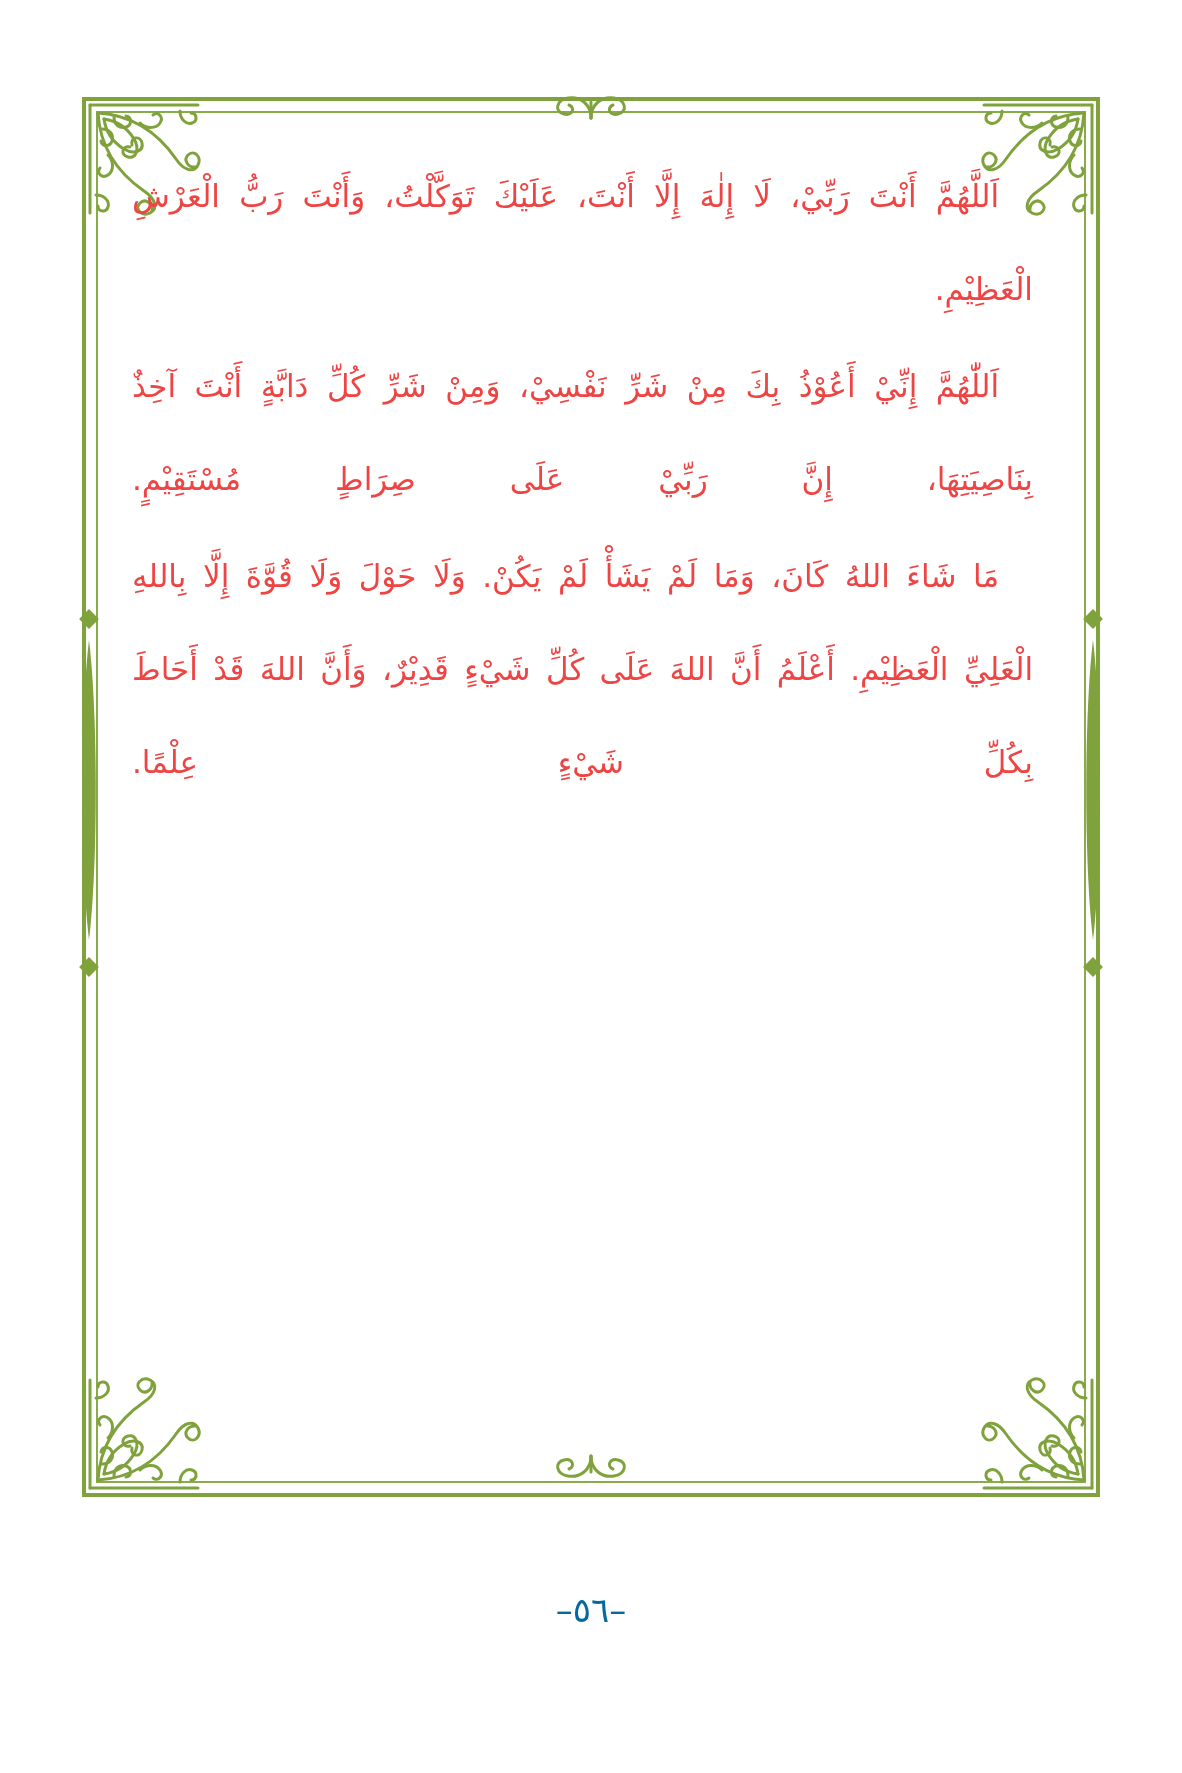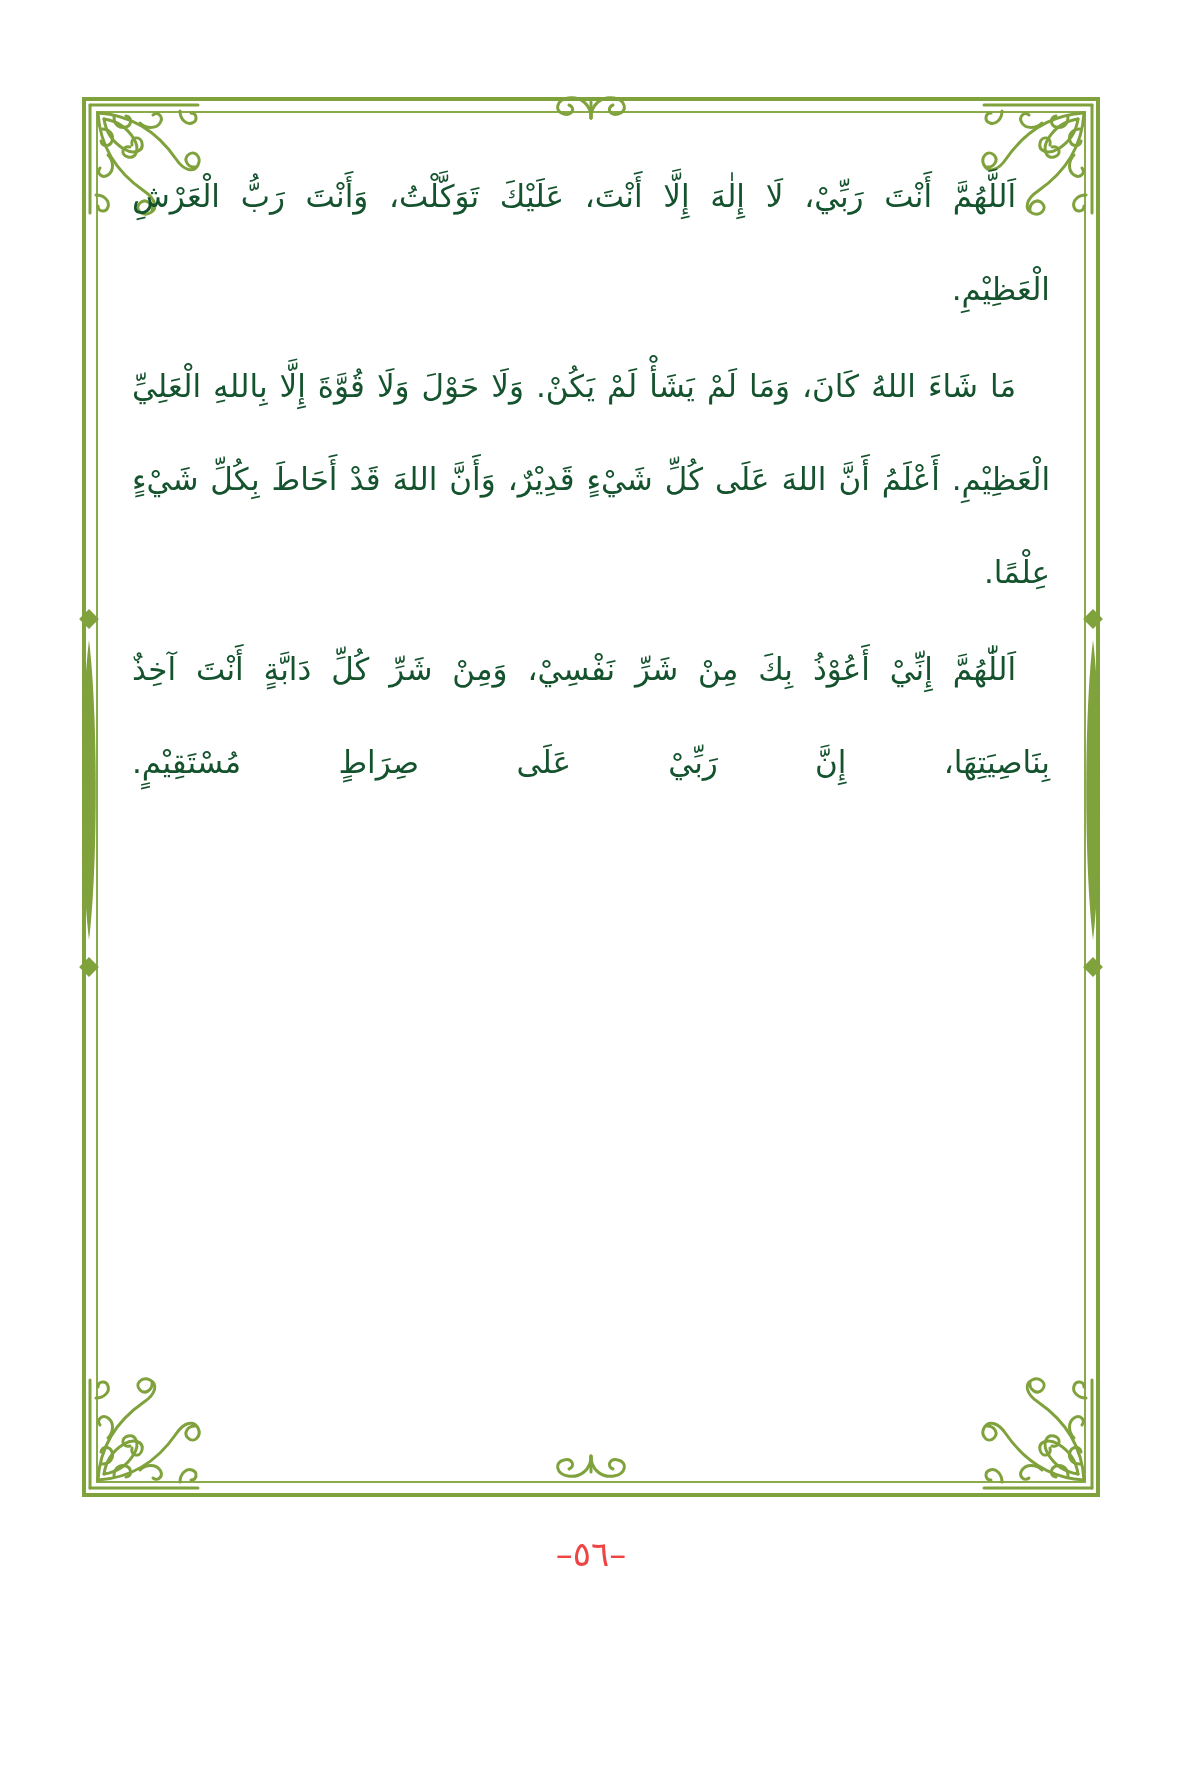--- a/index.html
+++ b/index.html
@@ -87,38 +87,38 @@
   .content {
     position: absolute;
     left: 132px;
     top: 150px;
     width: 918px;
     direction: rtl;
     text-align: justify;
     text-align-last: justify;
   }
   .para {
-    color: #14532d;
+    color: #ef4444;
     font-family: "DejaVu Sans", "Liberation Sans", sans-serif;
     font-size: 31px;
     line-height: 93px;
-    margin: 0 0 4px 0;
+    margin: 0 17px 4px 0;
     text-indent: 34px;
     word-spacing: 2px;
   }
   .para.gap { margin-top: 36px; }
 
   
   .page-number {
     position: absolute;
     left: 0;
-    top: 1534px;
+    top: 1590px;
     width: 1182px;
     text-align: center;
-    color: #ef4444;
+    color: #0369a1;
     font-family: "DejaVu Sans", "Liberation Sans", sans-serif;
     font-size: 34px;
     letter-spacing: 2px;
     direction: rtl;
   }
 </style>
 </head>
 <body>
 
 <div class="page">
@@ -220,19 +220,19 @@
   <div class="hspray bottom">
     <svg viewBox="0 0 190 40" fill="none" stroke="currentColor" stroke-width="3" stroke-linecap="round">
       <path d="M95 38 C 95 24, 84 16, 72 18 C 60 20, 58 32, 68 34 C 76 36, 80 28, 73 25"></path>
       <path d="M95 38 C 95 24, 106 16, 118 18 C 130 20, 132 32, 122 34 C 114 36, 110 28, 117 25"></path>
       <path d="M95 38 L95 22"></path>
     </svg>
   </div>
 
   <div class="content">
     <p class="para">اَللَّهُمَّ أَنْتَ رَبِّيْ، لَا إِلٰهَ إِلَّا أَنْتَ، عَلَيْكَ تَوَكَّلْتُ، وَأَنْتَ رَبُّ الْعَرْشِ الْعَظِيْمِ.</p>
+    <p class="para">اَللّٰهُمَّ إِنِّيْ أَعُوْذُ بِكَ مِنْ شَرِّ نَفْسِيْ، وَمِنْ شَرِّ كُلِّ دَابَّةٍ أَنْتَ آخِذٌ بِنَاصِيَتِهَا، إِنَّ رَبِّيْ عَلَى صِرَاطٍ مُسْتَقِيْمٍ.</p>
     <p class="para">مَا شَاءَ اللهُ كَانَ، وَمَا لَمْ يَشَأْ لَمْ يَكُنْ. وَلَا حَوْلَ وَلَا قُوَّةَ إِلَّا بِاللهِ الْعَلِيِّ الْعَظِيْمِ. أَعْلَمُ أَنَّ اللهَ عَلَى كُلِّ شَيْءٍ قَدِيْرٌ، وَأَنَّ اللهَ قَدْ أَحَاطَ بِكُلِّ شَيْءٍ عِلْمًا.</p>
-    <p class="para">اَللّٰهُمَّ إِنِّيْ أَعُوْذُ بِكَ مِنْ شَرِّ نَفْسِيْ، وَمِنْ شَرِّ كُلِّ دَابَّةٍ أَنْتَ آخِذٌ بِنَاصِيَتِهَا، إِنَّ رَبِّيْ عَلَى صِرَاطٍ مُسْتَقِيْمٍ.</p>
   </div>
 
   <div class="page-number">–٥٦–</div>
 
 </div>
 
 </body></html>

